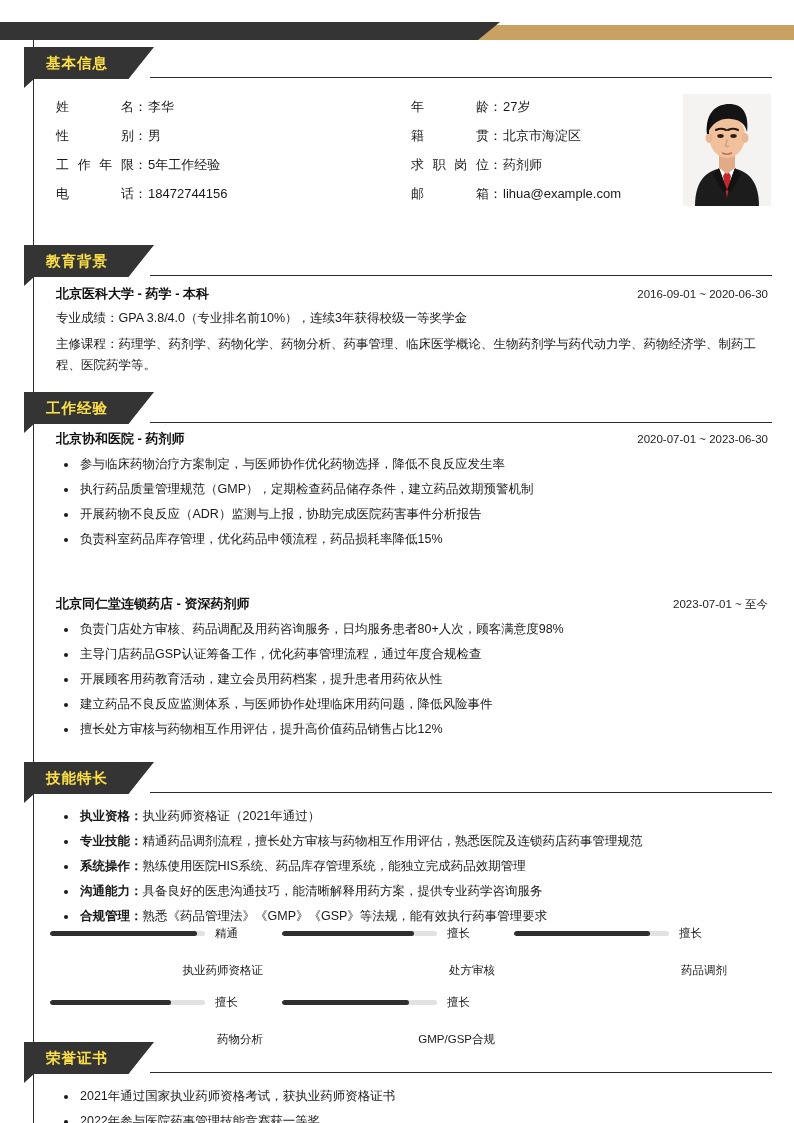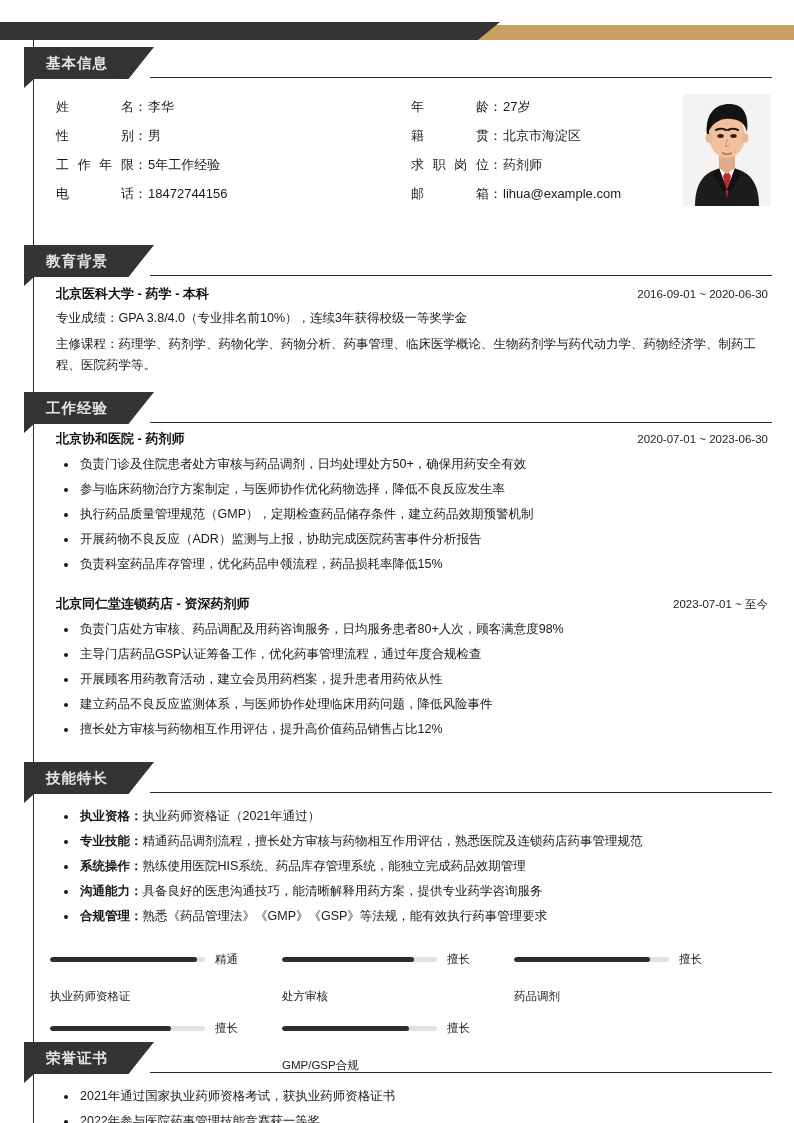--- a/index.html
+++ b/index.html
@@ -54,21 +54,21 @@
   .sec-tab {
     position: absolute;
     left: 24px; top: 0;
     height: 32px;
     background: #343434;
     padding: 0 46px 0 22px;
     display: flex; align-items: center;
     clip-path: polygon(0 0, 100% 0, calc(100% - 26px) 100%, 0 100%);
   }
   .sec-title {
-    color: #e5e5e5;
+    color: #fde047;
     font-size: 14.5px;
     font-weight: 700;
     letter-spacing: 1px;
     white-space: nowrap;
   }
   .sec-slashes { position: absolute; top: 0; height: 32px; pointer-events: none; }
   .sec-slash {
     position: absolute; top: 0;
     width: 5px; height: 32px;
     background: #343434;
@@ -347,21 +347,20 @@
       <div class="sec-rule" style="left: 150px; right: 22px;"></div>
     </div>
   </div>
 
   <div class="block" style="top:430px;">
     <div class="entry-head">
       <span class="entry-title">北京协和医院 - 药剂师</span>
       <span class="entry-date">2020-07-01 ~ 2023-06-30</span>
     </div>
     <ul class="bullets">
-      <li>负责门诊及住院患者处方审核与药品调剂，日均处理处方50+，确保用药安全有效</li>
       <li>参与临床药物治疗方案制定，与医师协作优化药物选择，降低不良反应发生率</li>
       <li>执行药品质量管理规范（GMP），定期检查药品储存条件，建立药品效期预警机制</li>
       <li>开展药物不良反应（ADR）监测与上报，协助完成医院药害事件分析报告</li>
       <li>负责科室药品库存管理，优化药品申领流程，药品损耗率降低15%</li>
     </ul>
   </div>
 
   <div class="block" style="top:595px;">
     <div class="entry-head">
       <span class="entry-title">北京同仁堂连锁药店 - 资深药剂师</span>
@@ -394,21 +393,21 @@
   <div class="block" style="top:800px;">
     <ul class="bullets">
       <li><b>执业资格：</b><span>执业药师资格证（2021年通过）</span></li>
       <li><b>专业技能：</b><span>精通药品调剂流程，擅长处方审核与药物相互作用评估，熟悉医院及连锁药店药事管理规范</span></li>
       <li><b>系统操作：</b><span>熟练使用医院HIS系统、药品库存管理系统，能独立完成药品效期管理</span></li>
       <li><b>沟通能力：</b><span>具备良好的医患沟通技巧，能清晰解释用药方案，提供专业药学咨询服务</span></li>
       <li><b>合规管理：</b><span>熟悉《药品管理法》《GMP》《GSP》等法规，能有效执行药事管理要求</span></li>
     </ul>
   </div>
 
-  <div class="bars" style="top:952px;">
+  <div class="bars" style="top:926px;text-align:right;">
     <div class="bar-row">
       <div class="bar-item">
         <div class="bar-top">
           <div class="bar-track">
             <div class="bar-fill" style="width:95%"></div>
           </div>
           <span class="bar-level">精通</span>
         </div>
         <div class="bar-name">执业药师资格证</div>
       </div>

